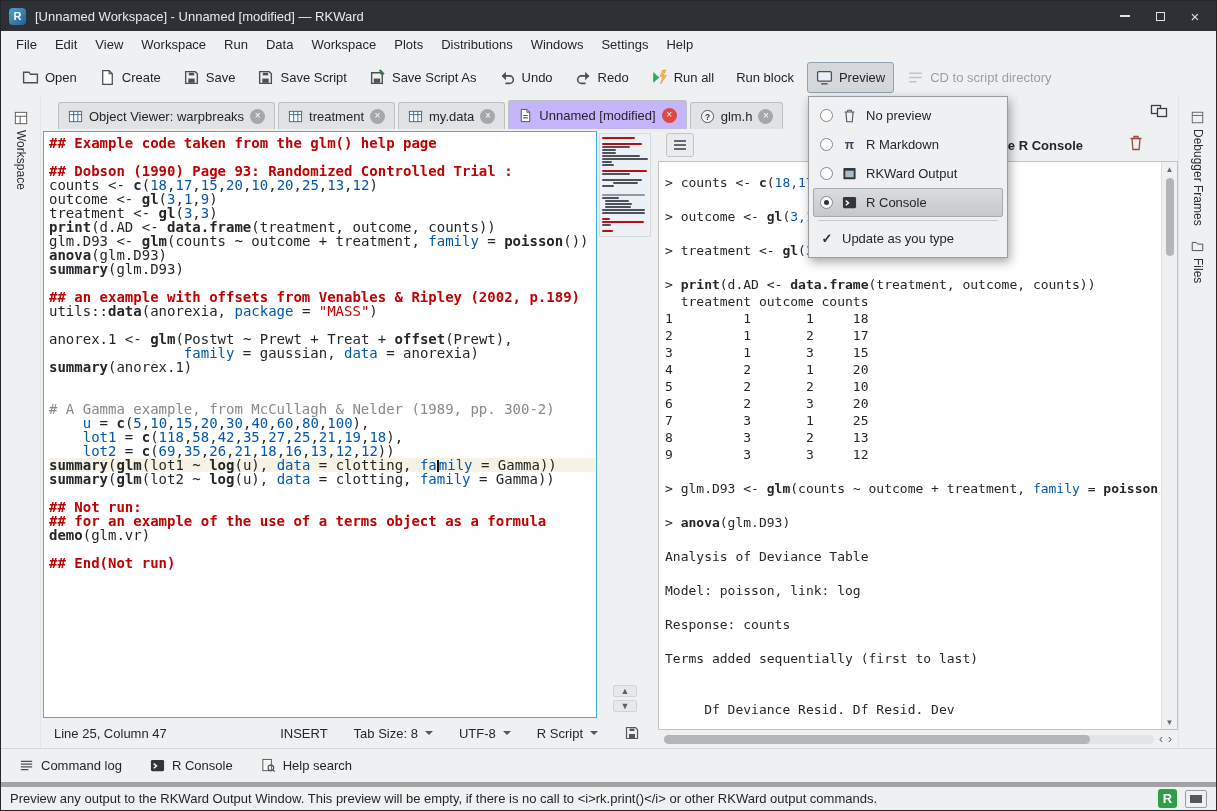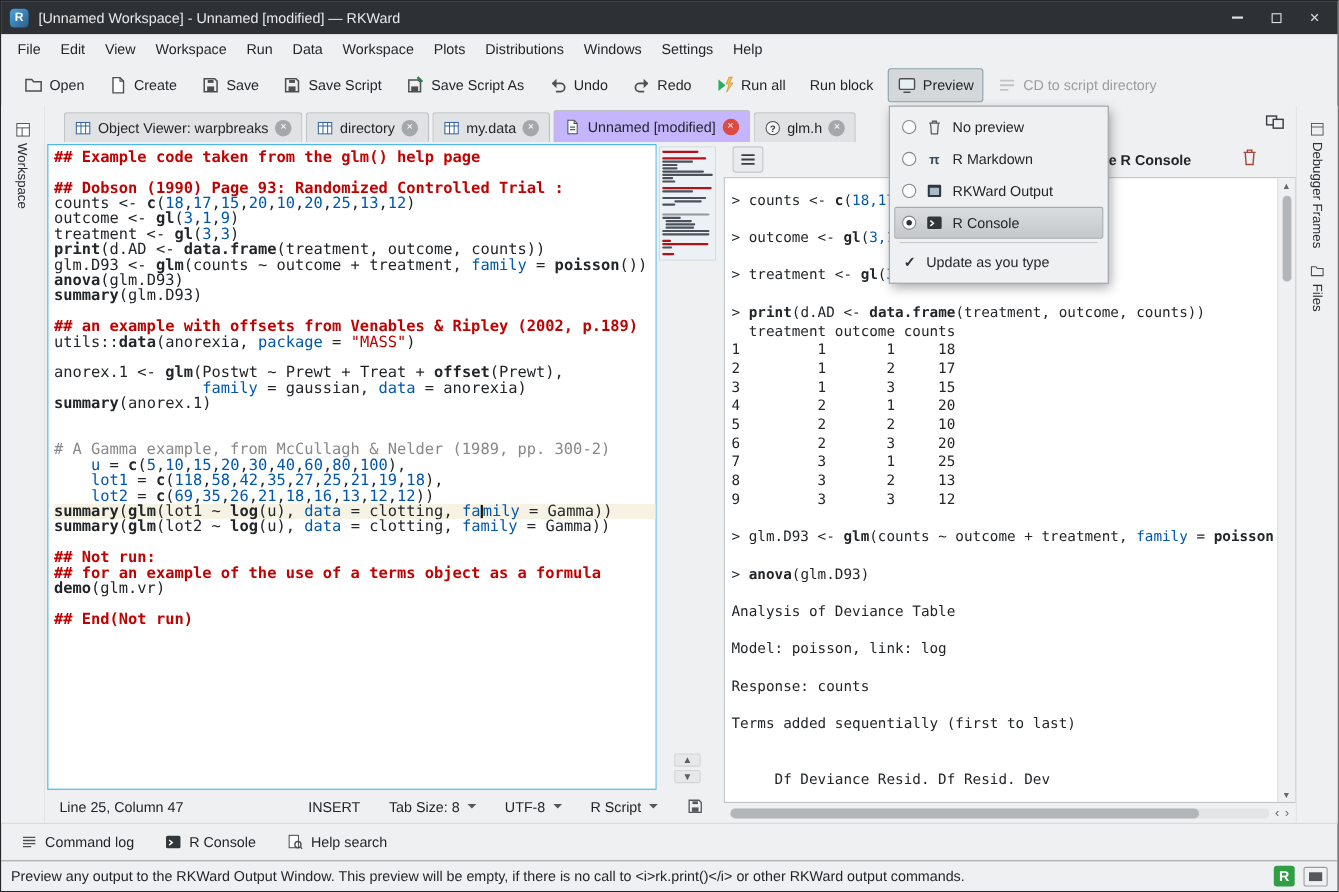--- a/index.html
+++ b/index.html
@@ -79,21 +79,21 @@
   .varrow{height:14px;width:100%;display:flex;align-items:center;justify-content:center;color:#63676a;font-size:8px}
   .vtrack{flex:1;width:100%;display:flex;justify-content:center}
   .vthumb{width:8px;height:78px;margin-top:2px;background:#b2b6b9;border-radius:4px}
   .hscroll{flex:0 0 18px;display:flex;align-items:center;gap:5px;padding:3px 6px}
   .htrack{flex:1;height:9px;position:relative;background:#e2e4e5;border-radius:5px}
   .hthumb{position:absolute;left:0;top:0;height:9px;width:87%;background:#b2b6b9;border-radius:5px}
   .harrow{color:#63676a;font-size:12px;line-height:1}
   
   .bottom-tools{flex:0 0 34px;display:flex;align-items:center;gap:16px;padding:0 12px;border-top:1px solid #d6d7d8}
   .btool{display:flex;align-items:center;gap:7px;padding:4px 6px;border-radius:3px}
-  .statusbar{flex:0 0 28px;display:flex;align-items:center;gap:8px;padding:0 9px;border-top:1px solid #a3a3a3}
+  .statusbar{flex:0 0 28px;display:flex;align-items:center;gap:8px;padding:0 9px;border-top:5px solid #a3a3a3}
   .status-msg{flex:1;white-space:nowrap;overflow:hidden}
   .r-badge{width:19px;height:19px;background:#2f9e44;color:#fff;font-weight:bold;border-radius:3px;display:flex;align-items:center;justify-content:center;font-size:13px}
   .screen-icon{width:22px;height:18px;border:1px solid #9b9ea0;border-radius:2px;display:flex;align-items:center;justify-content:center}
   .screen-icon .inner{width:12px;height:8px;background:#54585b}
   
   .dropdown{position:absolute;left:797px;top:95px;width:200px;background:#eff0f1;border:1px solid #9a9da0;box-shadow:2px 4px 10px rgba(0,0,0,.35);padding:4px;z-index:60}
   .dd-item{display:flex;align-items:center;gap:8px;height:29px;padding:0 6px;border:1px solid transparent;border-radius:2px}
   .dd-item.selected{background:linear-gradient(#dadde0,#c4c8cb);border-color:#a6abaf}
   .radio{width:13px;height:13px;border:1px solid #85888b;border-radius:50%;background:#fdfdfd;position:relative;flex:0 0 auto}
   .radio.on::after{content:"";position:absolute;inset:3px;background:#2e3236;border-radius:50%}
@@ -257,21 +257,21 @@
             <span>Object Viewer: warpbreaks</span>
             <span class="tab-close">×</span>
           </div>
           <div class="tab">
             <span class="ticon">
               <svg width="15" height="15" viewBox="0 0 16 16">
                 <rect x="1.5" y="2.5" width="13" height="11" fill="#fff" stroke="#3465a4"></rect>
                 <path d="M1.5 6h13M6 2.5v11M10.5 2.5v11" stroke="#3465a4"></path>
               </svg>
             </span>
-            <span>directory</span>
+            <span>treatment</span>
             <span class="tab-close">×</span>
           </div>
           <div class="tab">
             <span class="ticon">
               <svg width="15" height="15" viewBox="0 0 16 16">
                 <rect x="1.5" y="2.5" width="13" height="11" fill="#fff" stroke="#3465a4"></rect>
                 <path d="M1.5 6h13M6 2.5v11M10.5 2.5v11" stroke="#3465a4"></path>
               </svg>
             </span>
             <span>my.data</span>

